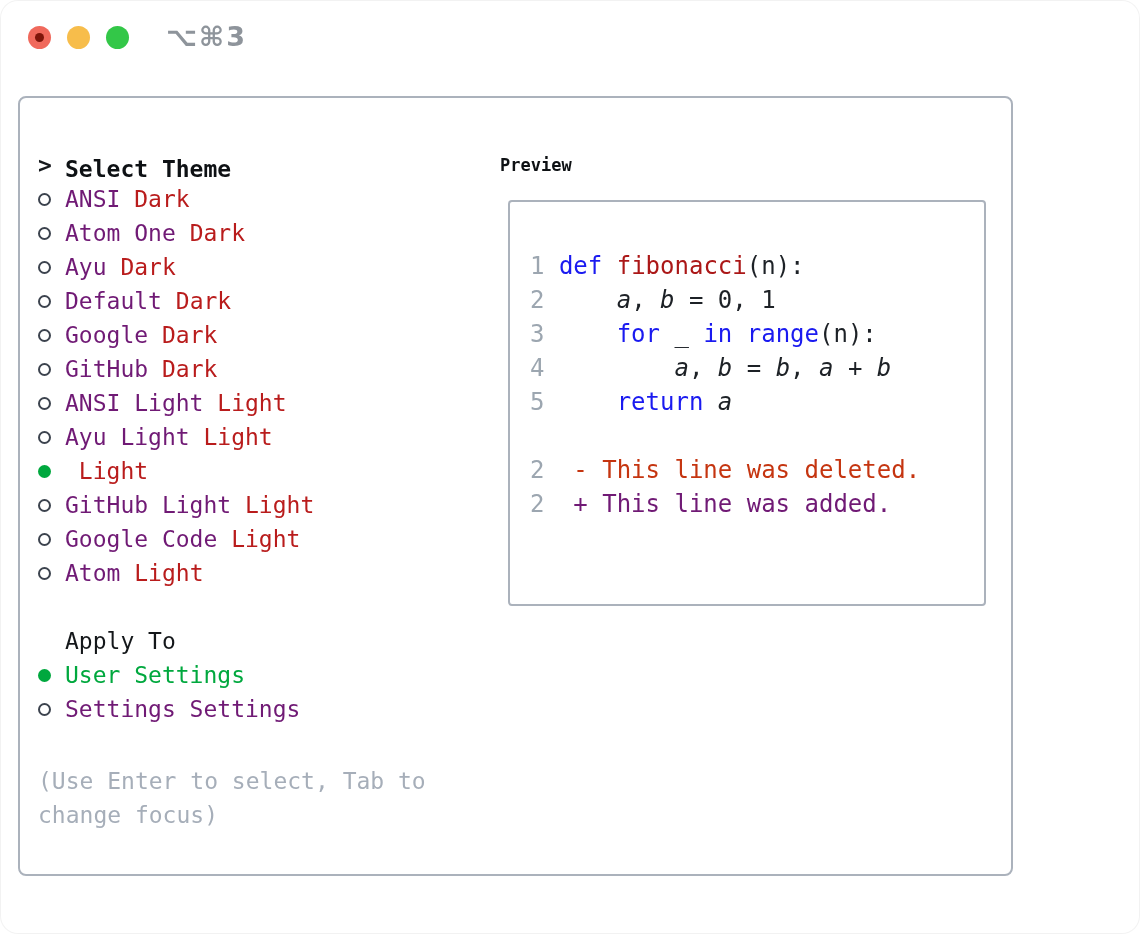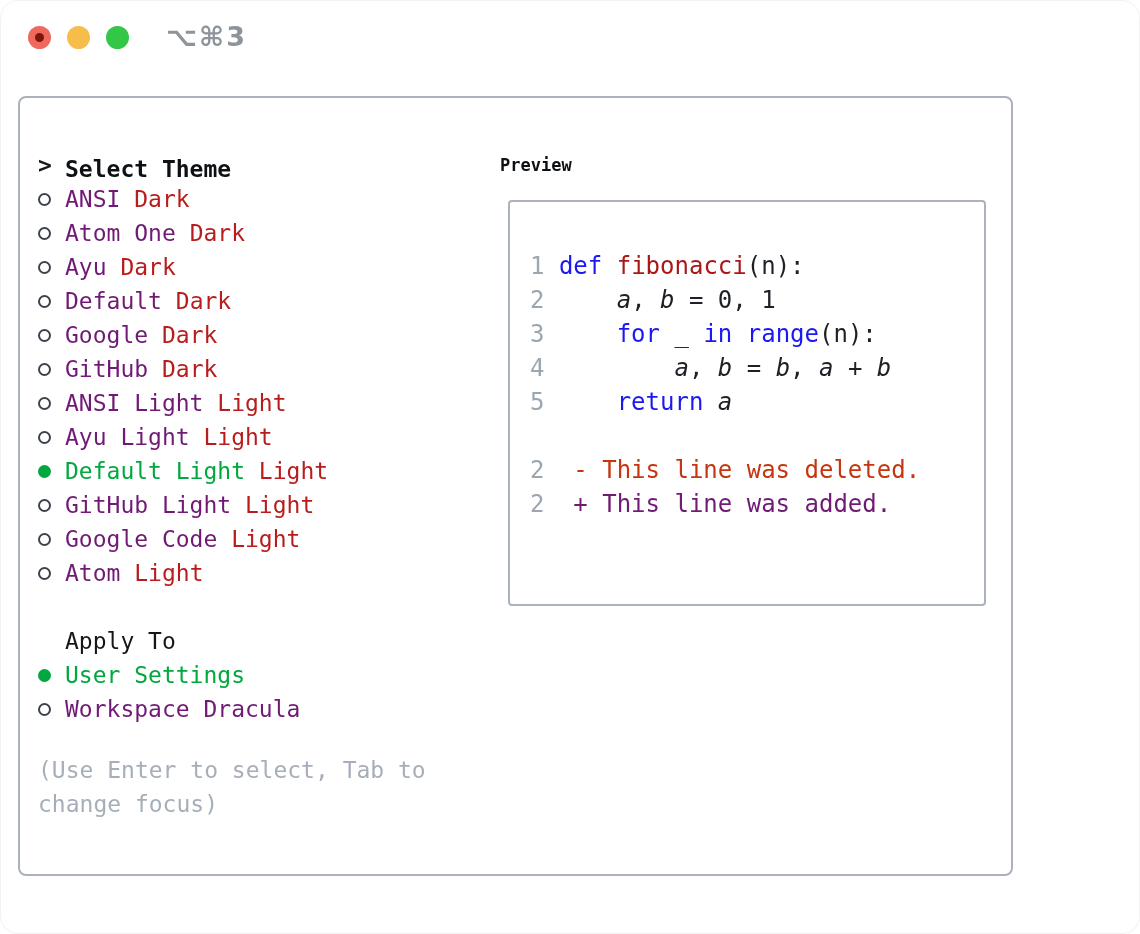--- a/index.html
+++ b/index.html
@@ -34,21 +34,21 @@
   .prompt{font-weight:700;color:#16191d;}
   .picker-title{font-weight:700;color:#0e1114;margin-top:7px;}
   .radio{width:13px;height:13px;border-radius:50%;box-sizing:border-box;}
   .radio-outline{border:2px solid #3c434e;}
   .radio-filled{background:#00a83e;}
   .name{color:#701a75;}
   .name.sel{color:#00a83e;}
   .variant{color:#b91c1c;}
   .section-title{color:#14171a;}
   .spacer{height:34px;}
-  .hint{margin-top:27px;width:420px;color:#a6aeb9;white-space:normal;}
+  .hint{margin-top:38px;width:420px;color:#a6aeb9;white-space:normal;}
   
   .preview-title{position:absolute;left:480px;top:50px;font-size:17px;line-height:34px;font-weight:700;color:#0e1114;}
   .preview-box{
     position:absolute;left:488px;top:102px;width:478px;height:406px;
     border:2px solid #abb2bc;border-radius:4px;box-sizing:border-box;background:#fff;
     padding:47px 0 0 20px;font-size:24px;line-height:34px;overflow:hidden;
   }
   .pline{white-space:pre;height:34px;}
   .ln{display:inline-block;width:1ch;margin-right:1ch;text-align:right;color:#9ca6b0;}
   .seg-plain{color:#1d2126;}
@@ -83,36 +83,36 @@
 
       <div>
           <div class="row"><span class="marker"><span class="radio radio-outline"></span></span><span class="name">ANSI</span><span class="variant"> Dark</span></div>
           <div class="row"><span class="marker"><span class="radio radio-outline"></span></span><span class="name">Atom One</span><span class="variant"> Dark</span></div>
           <div class="row"><span class="marker"><span class="radio radio-outline"></span></span><span class="name">Ayu</span><span class="variant"> Dark</span></div>
           <div class="row"><span class="marker"><span class="radio radio-outline"></span></span><span class="name">Default</span><span class="variant"> Dark</span></div>
           <div class="row"><span class="marker"><span class="radio radio-outline"></span></span><span class="name">Google</span><span class="variant"> Dark</span></div>
           <div class="row"><span class="marker"><span class="radio radio-outline"></span></span><span class="name">GitHub</span><span class="variant"> Dark</span></div>
           <div class="row"><span class="marker"><span class="radio radio-outline"></span></span><span class="name">ANSI Light</span><span class="variant"> Light</span></div>
           <div class="row"><span class="marker"><span class="radio radio-outline"></span></span><span class="name">Ayu Light</span><span class="variant"> Light</span></div>
-          <div class="row"><span class="marker"><span class="radio radio-filled"></span></span><span class="name sel">Default Light</span><span class="variant"> Light</span></div>
+          <div class="row"><span class="marker"><span class="radio radio-filled"></span></span><span class="variant"> Light</span></div>
           <div class="row"><span class="marker"><span class="radio radio-outline"></span></span><span class="name">GitHub Light</span><span class="variant"> Light</span></div>
           <div class="row"><span class="marker"><span class="radio radio-outline"></span></span><span class="name">Google Code</span><span class="variant"> Light</span></div>
           <div class="row"><span class="marker"><span class="radio radio-outline"></span></span><span class="name">Atom</span><span class="variant"> Light</span></div>
         </div>
 
       <div class="spacer"></div>
 
       <div class="row">
         <span class="marker"></span>
         <span class="section-title">Apply To</span>
       </div>
 
       <div>
           <div class="row"><span class="marker"><span class="radio radio-filled"></span></span><span class="name sel">User Settings</span></div>
-          <div class="row"><span class="marker"><span class="radio radio-outline"></span></span><span class="name">Workspace Dracula</span></div>
+          <div class="row"><span class="marker"><span class="radio radio-outline"></span></span><span class="name">Settings Settings</span></div>
         </div>
 
       <div class="hint">(Use Enter to select, Tab to change focus)</div>
     </div>
 
     <div class="preview-title">Preview</div>
 
     <div class="preview-box">
         <div class="pline"><span class="ln">1</span><span class="seg-keyword">def</span><span class="seg-plain"> </span><span class="seg-function">fibonacci</span><span class="seg-plain">(n):</span></div>
         <div class="pline"><span class="ln">2</span><span class="seg-plain">    </span><span class="seg-variable">a</span><span class="seg-plain">, </span><span class="seg-variable">b</span><span class="seg-plain"> = 0, 1</span></div>

